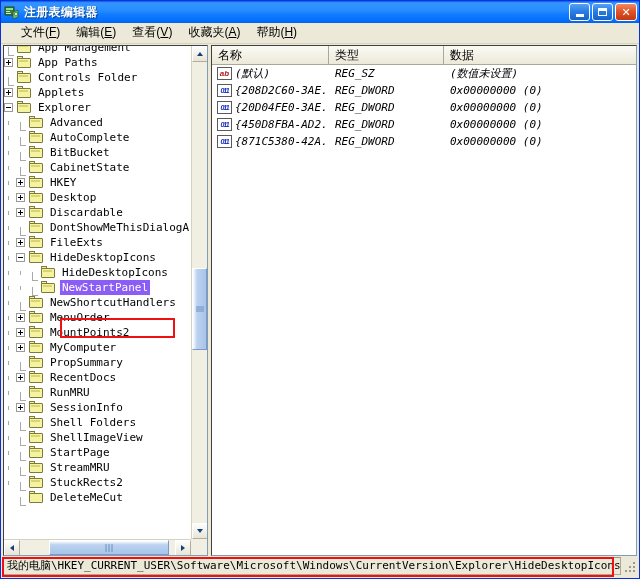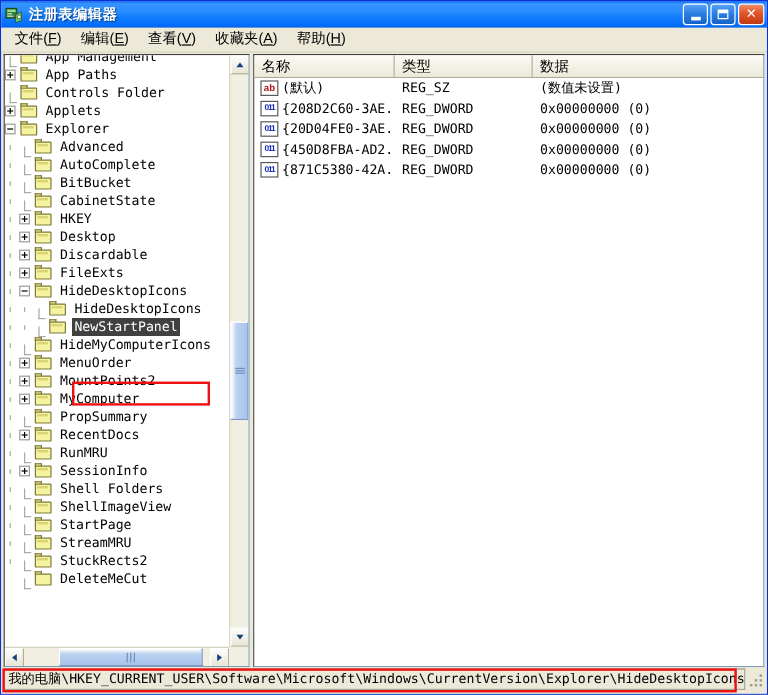--- a/index.html
+++ b/index.html
@@ -42,21 +42,21 @@
   }
   .tbtn.close{background:linear-gradient(to bottom,#f08a62,#e2542a 45%,#c03a12 100%);width:22px;}
   .tbtn .g{position:absolute;left:0;right:0;top:0;bottom:0;
     color:#fff;font-size:11px;font-weight:bold;line-height:16px;text-align:center;}
   .tbtn.min .g{line-height:10px;font-size:15px;}
   .tbtn.max .g span{display:inline-block;width:9px;height:8px;border:1px solid #fff;border-top-width:3px;margin-top:4px;box-sizing:border-box;}
 
   
   .menubar{
     flex:0 0 20px;height:20px;background:#ece9d8;
-    display:flex;align-items:center;padding-left:3px;
+    display:flex;align-items:center;padding-left:12px;
     border-bottom:1px solid #d8d4c0;
   }
   .menuitem{
     padding:2px 8px 3px 8px;color:#000;font-size:12px;white-space:nowrap;
     font-family:"Liberation Sans","DejaVu Sans",sans-serif;
   }
   .menuitem u{text-decoration:underline;}
 
   
   .content{
@@ -108,21 +108,21 @@
     position:absolute;left:1px;top:2px;width:14px;height:10px;
     background:#f6f3a0;border:1px solid #7d7a3c;box-sizing:border-box;
     border-radius:0 1px 1px 1px;
   }
   .folder .tab{
     position:absolute;left:1px;top:0px;width:6px;height:3px;
     background:#f6f3a0;border:1px solid #7d7a3c;border-bottom:none;box-sizing:border-box;
   }
   .folder .sh{position:absolute;left:3px;top:4px;width:9px;height:2px;background:#d9d373;}
   .tlabel{padding:0 2px;}
-  .tnode.sel .tlabel{background:#404040;color:#ffffff;}
+  .tnode.sel .tlabel{background:#8b5cf6;color:#ffffff;}
 
   
   .redbox{
     position:absolute;border:2px solid #ee1111;pointer-events:none;
     box-sizing:border-box;
   }
 
   
   .vscroll{
     position:absolute;right:0;top:0;bottom:16px;width:16px;
@@ -167,21 +167,21 @@
   .lv-col{
     box-sizing:border-box;
     border-right:1px solid #aca899;
     padding:1px 0 0 6px;color:#000;
     background:linear-gradient(to bottom,#fbfaf5,#ece9d8);
     white-space:nowrap;overflow:hidden;
   }
   .lv-body{position:absolute;left:0;right:0;top:19px;bottom:0;background:#fff;}
   .lv-row{display:flex;height:17px;line-height:17px;align-items:center;font-size:11px;
     font-family:"DejaVu Sans Mono","Liberation Mono",monospace;}
-  .lv-cell{box-sizing:border-box;padding-left:6px;white-space:nowrap;overflow:hidden;color:#000;}
+  .lv-cell{box-sizing:border-box;padding-left:6px;white-space:nowrap;overflow:hidden;color:#000;font-style:italic;}
   .vicon{width:15px;height:13px;flex:0 0 15px;margin:0 3px 0 3px;position:relative;}
   .vicon .bg{position:absolute;left:0;top:0;width:15px;height:13px;background:#fff;border:1px solid #5a5a5a;box-sizing:border-box;}
   .vicon .txt{position:absolute;left:0;top:0;width:15px;height:13px;line-height:13px;text-align:center;
     font-family:"Liberation Sans","DejaVu Sans",sans-serif;font-size:8px;font-weight:bold;}
   .vicon.ab .txt{color:#b01818;}
   .vicon.bin .txt{color:#1028b8;letter-spacing:-1px;font-size:7px;}
 
   
   .statusbar{
     flex:0 0 22px;height:22px;background:#ece9d8;
@@ -391,20 +391,32 @@
                 <span class="tab"></span>
                 <span class="bk"></span>
                 <span class="sh"></span>
               </span>
               <span class="tlabel">Discardable</span>
             </div>
             <div class="tnode">
               <span style="width:12px;flex:0 0 12px;position:relative;">
                 <span style="position:absolute;left:4px;top:-2px;bottom:-2px;width:1px;background:#a9a9a9;"></span>
               </span>
+              <span class="tline"></span>
+              <span class="folder">
+                <span class="tab"></span>
+                <span class="bk"></span>
+                <span class="sh"></span>
+              </span>
+              <span class="tlabel">DontShowMeThisDialogA</span>
+            </div>
+            <div class="tnode">
+              <span style="width:12px;flex:0 0 12px;position:relative;">
+                <span style="position:absolute;left:4px;top:-2px;bottom:-2px;width:1px;background:#a9a9a9;"></span>
+              </span>
               <span class="tbox">
                 <i class="h"></i>
                 <i class="v"></i>
               </span>
               <span class="folder">
                 <span class="tab"></span>
                 <span class="bk"></span>
                 <span class="sh"></span>
               </span>
               <span class="tlabel">FileExts</span>
@@ -456,21 +468,21 @@
             <div class="tnode">
               <span style="width:12px;flex:0 0 12px;position:relative;">
                 <span style="position:absolute;left:4px;top:-2px;bottom:-2px;width:1px;background:#a9a9a9;"></span>
               </span>
               <span class="tline"></span>
               <span class="folder">
                 <span class="tab"></span>
                 <span class="bk"></span>
                 <span class="sh"></span>
               </span>
-              <span class="tlabel">HideMyComputerIcons</span>
+              <span class="tlabel">NewShortcutHandlers</span>
             </div>
             <div class="tnode">
               <span style="width:12px;flex:0 0 12px;position:relative;">
                 <span style="position:absolute;left:4px;top:-2px;bottom:-2px;width:1px;background:#a9a9a9;"></span>
               </span>
               <span class="tbox">
                 <i class="h"></i>
                 <i class="v"></i>
               </span>
               <span class="folder">

